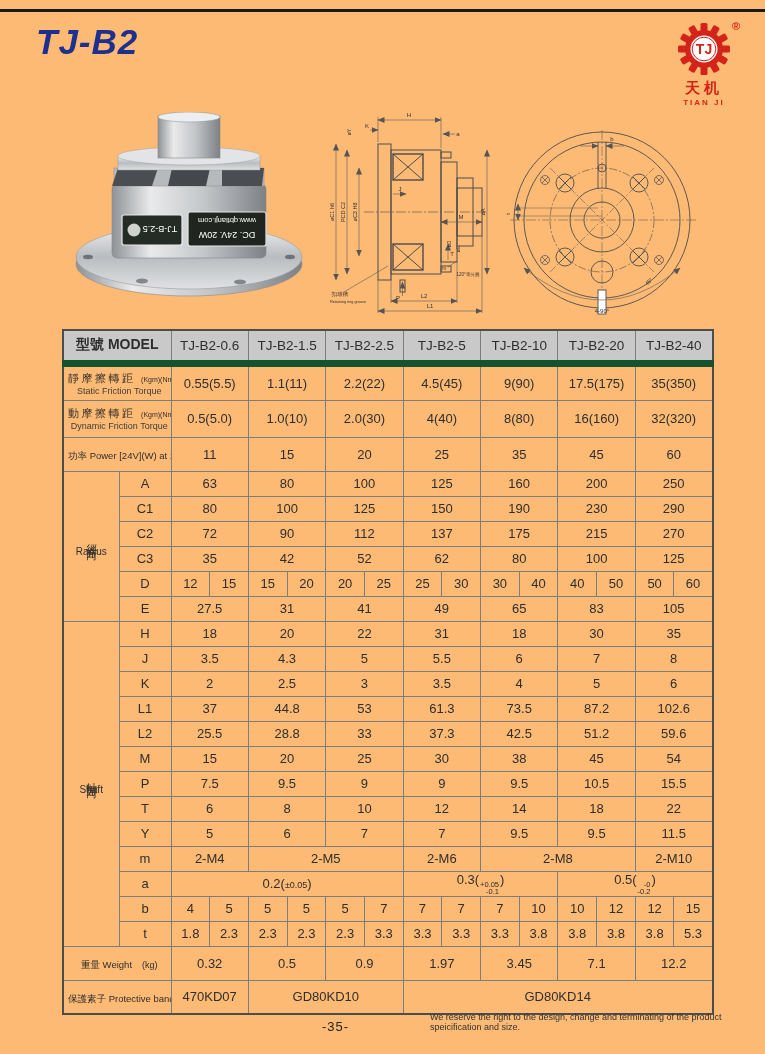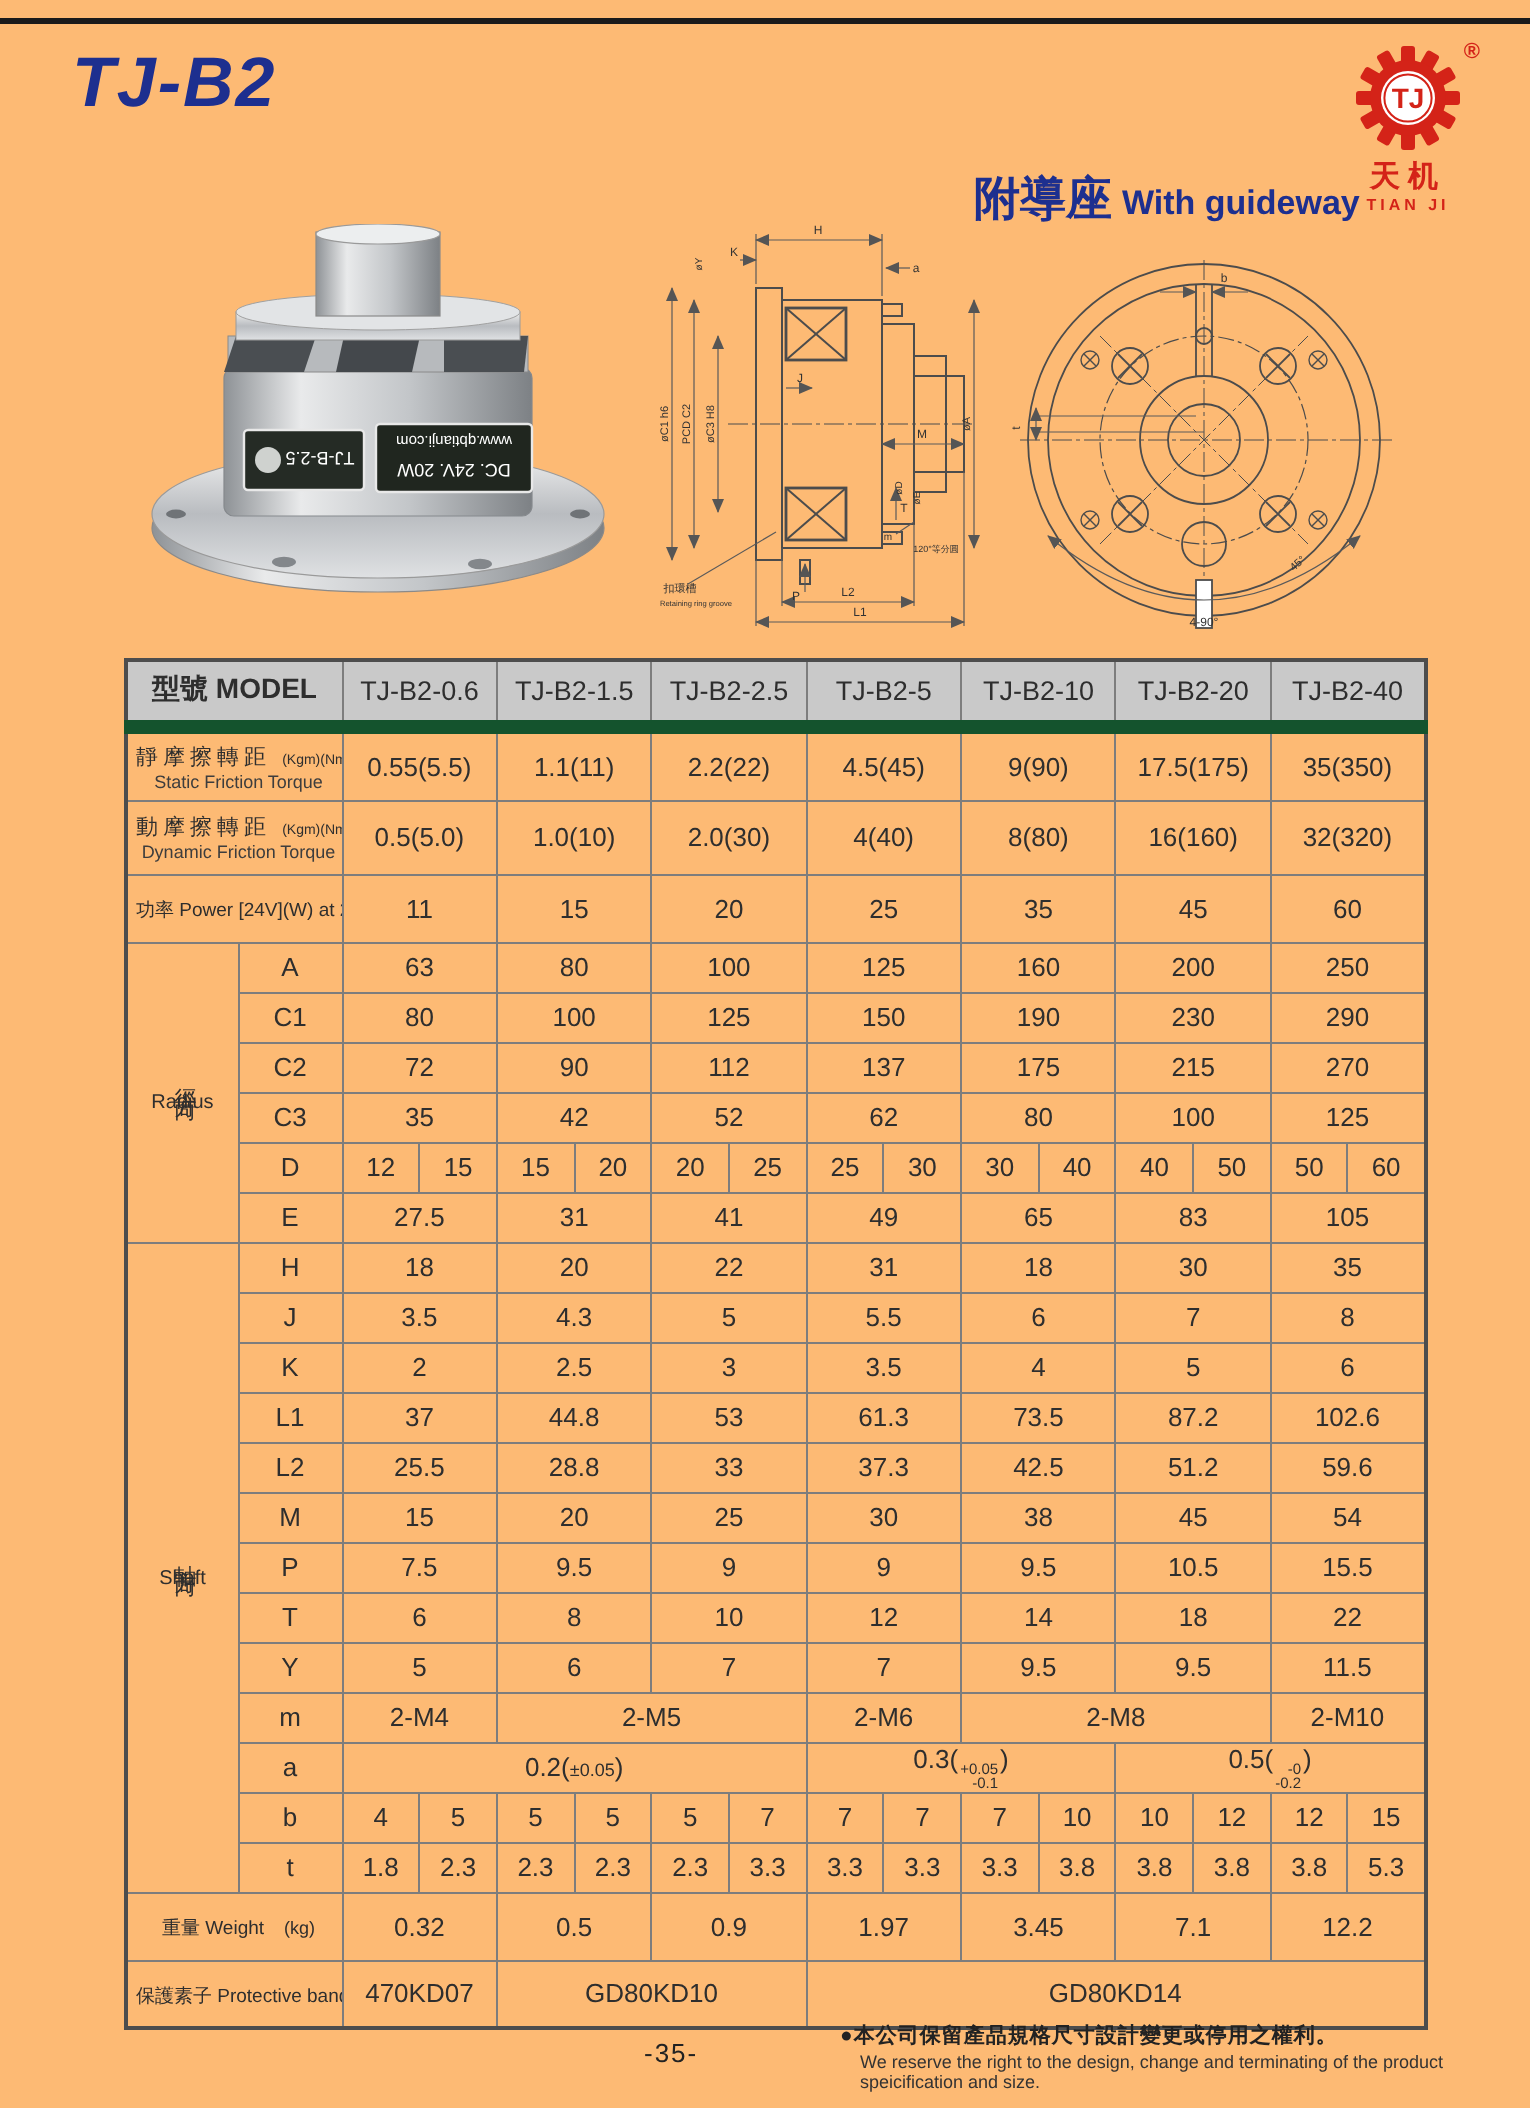--- a/index.html
+++ b/index.html
@@ -56,23 +56,20 @@
   .footnote .fzh { font-size: 10.5px; font-weight: bold; letter-spacing: 0.5px; }
   .footnote .fen { font-size: 9px; margin-left: 10px; margin-top: 1px; color: #333; }
 </style>
 </head>
 <body>
 
 <div class="page">
   <div class="top-rule"></div>
 
   <div class="title">TJ-B2</div>
-  <div class="guideway">
-    <span class="zh">附導座</span><span class="en">With guideway</span>
-  </div>
 
   <div class="logo">
     <span class="reg">®</span>
     <svg width="58" height="56" viewBox="0 0 58 56" style="display:block;margin:0 auto;">
       <g fill="#d42318">
         <g transform="translate(29,27)">
           <rect x="-3.5" y="-26" width="7" height="9" rx="1.5"></rect>
           <rect x="-3.5" y="-26" width="7" height="9" rx="1.5" transform="rotate(30)"></rect>
           <rect x="-3.5" y="-26" width="7" height="9" rx="1.5" transform="rotate(60)"></rect>
           <rect x="-3.5" y="-26" width="7" height="9" rx="1.5" transform="rotate(90)"></rect>
@@ -579,16 +576,15 @@
             <td class="dcell" colspan="2">470KD07</td>
             <td class="dcell" colspan="4">GD80KD10</td>
             <td class="dcell" colspan="8">GD80KD14</td>
           </tr>
         </tbody>
     </table>
   </div>
 
   <div class="pagenum">-35-</div>
   <div class="footnote">
-    <div class="fzh">●本公司保留產品規格尺寸設計變更或停用之權利。</div>
     <div class="fen">We reserve the right to the design, change and terminating of the product speicification and size.</div>
   </div>
 </div>
 
 </body></html>

